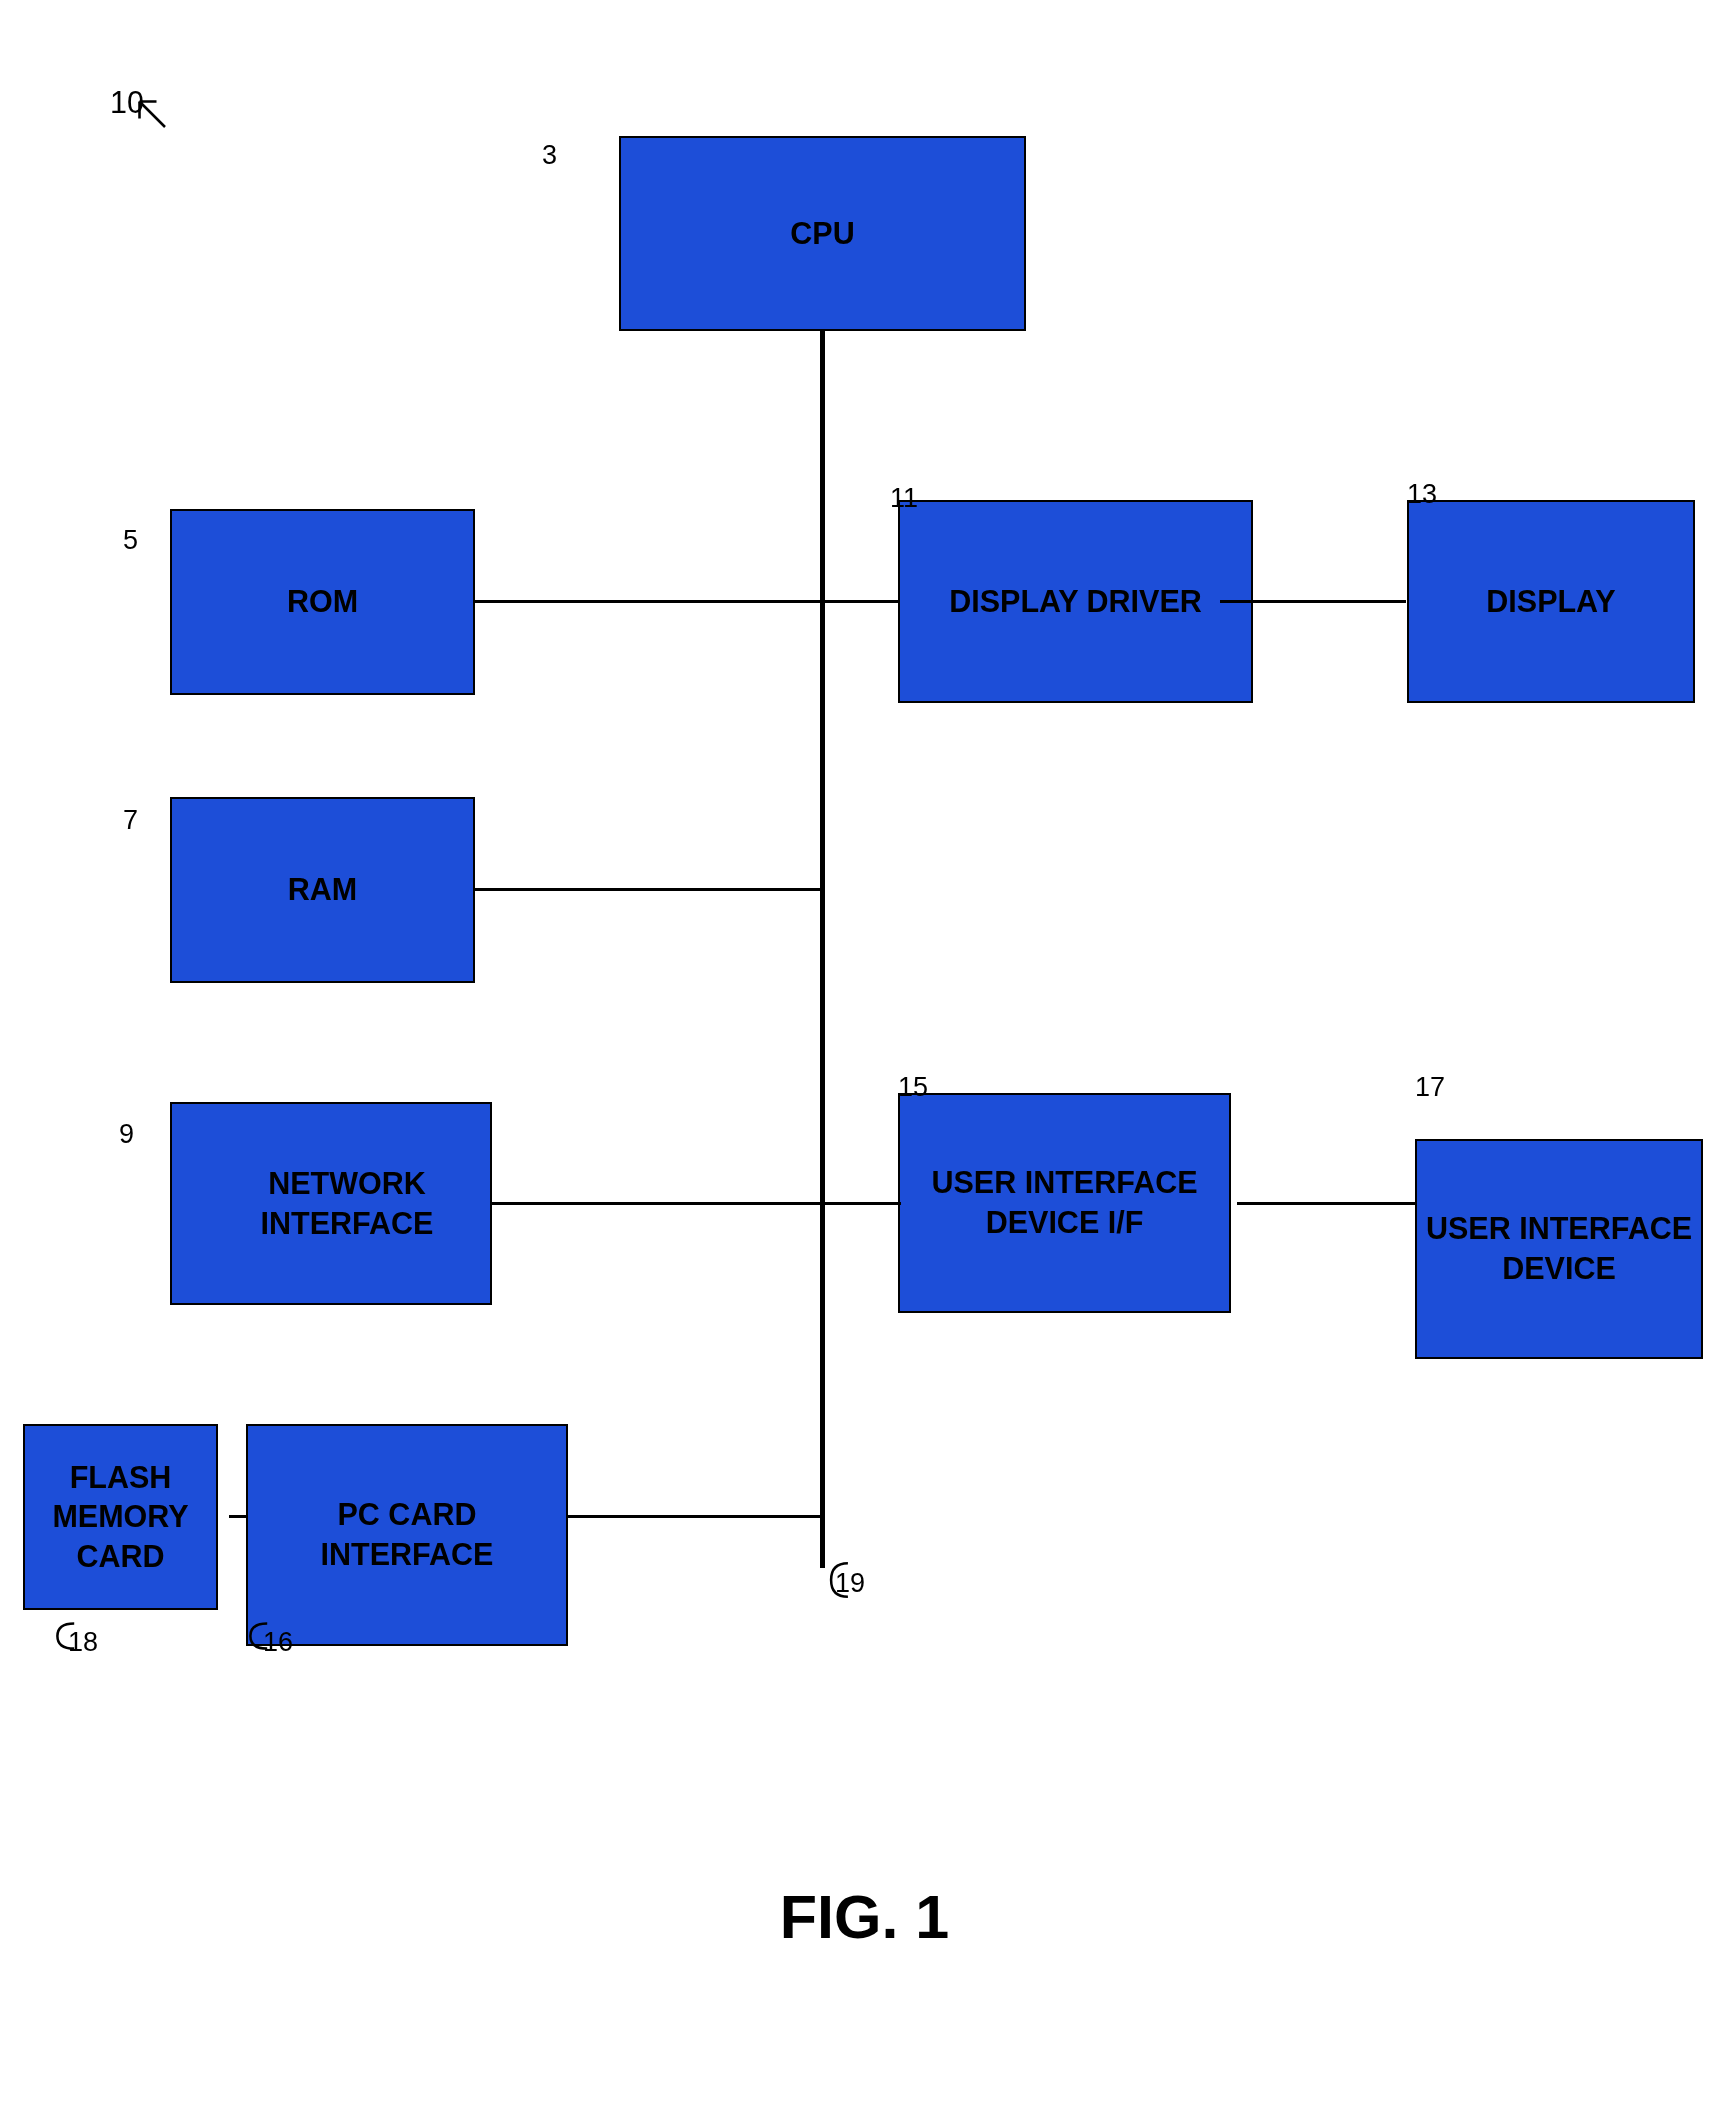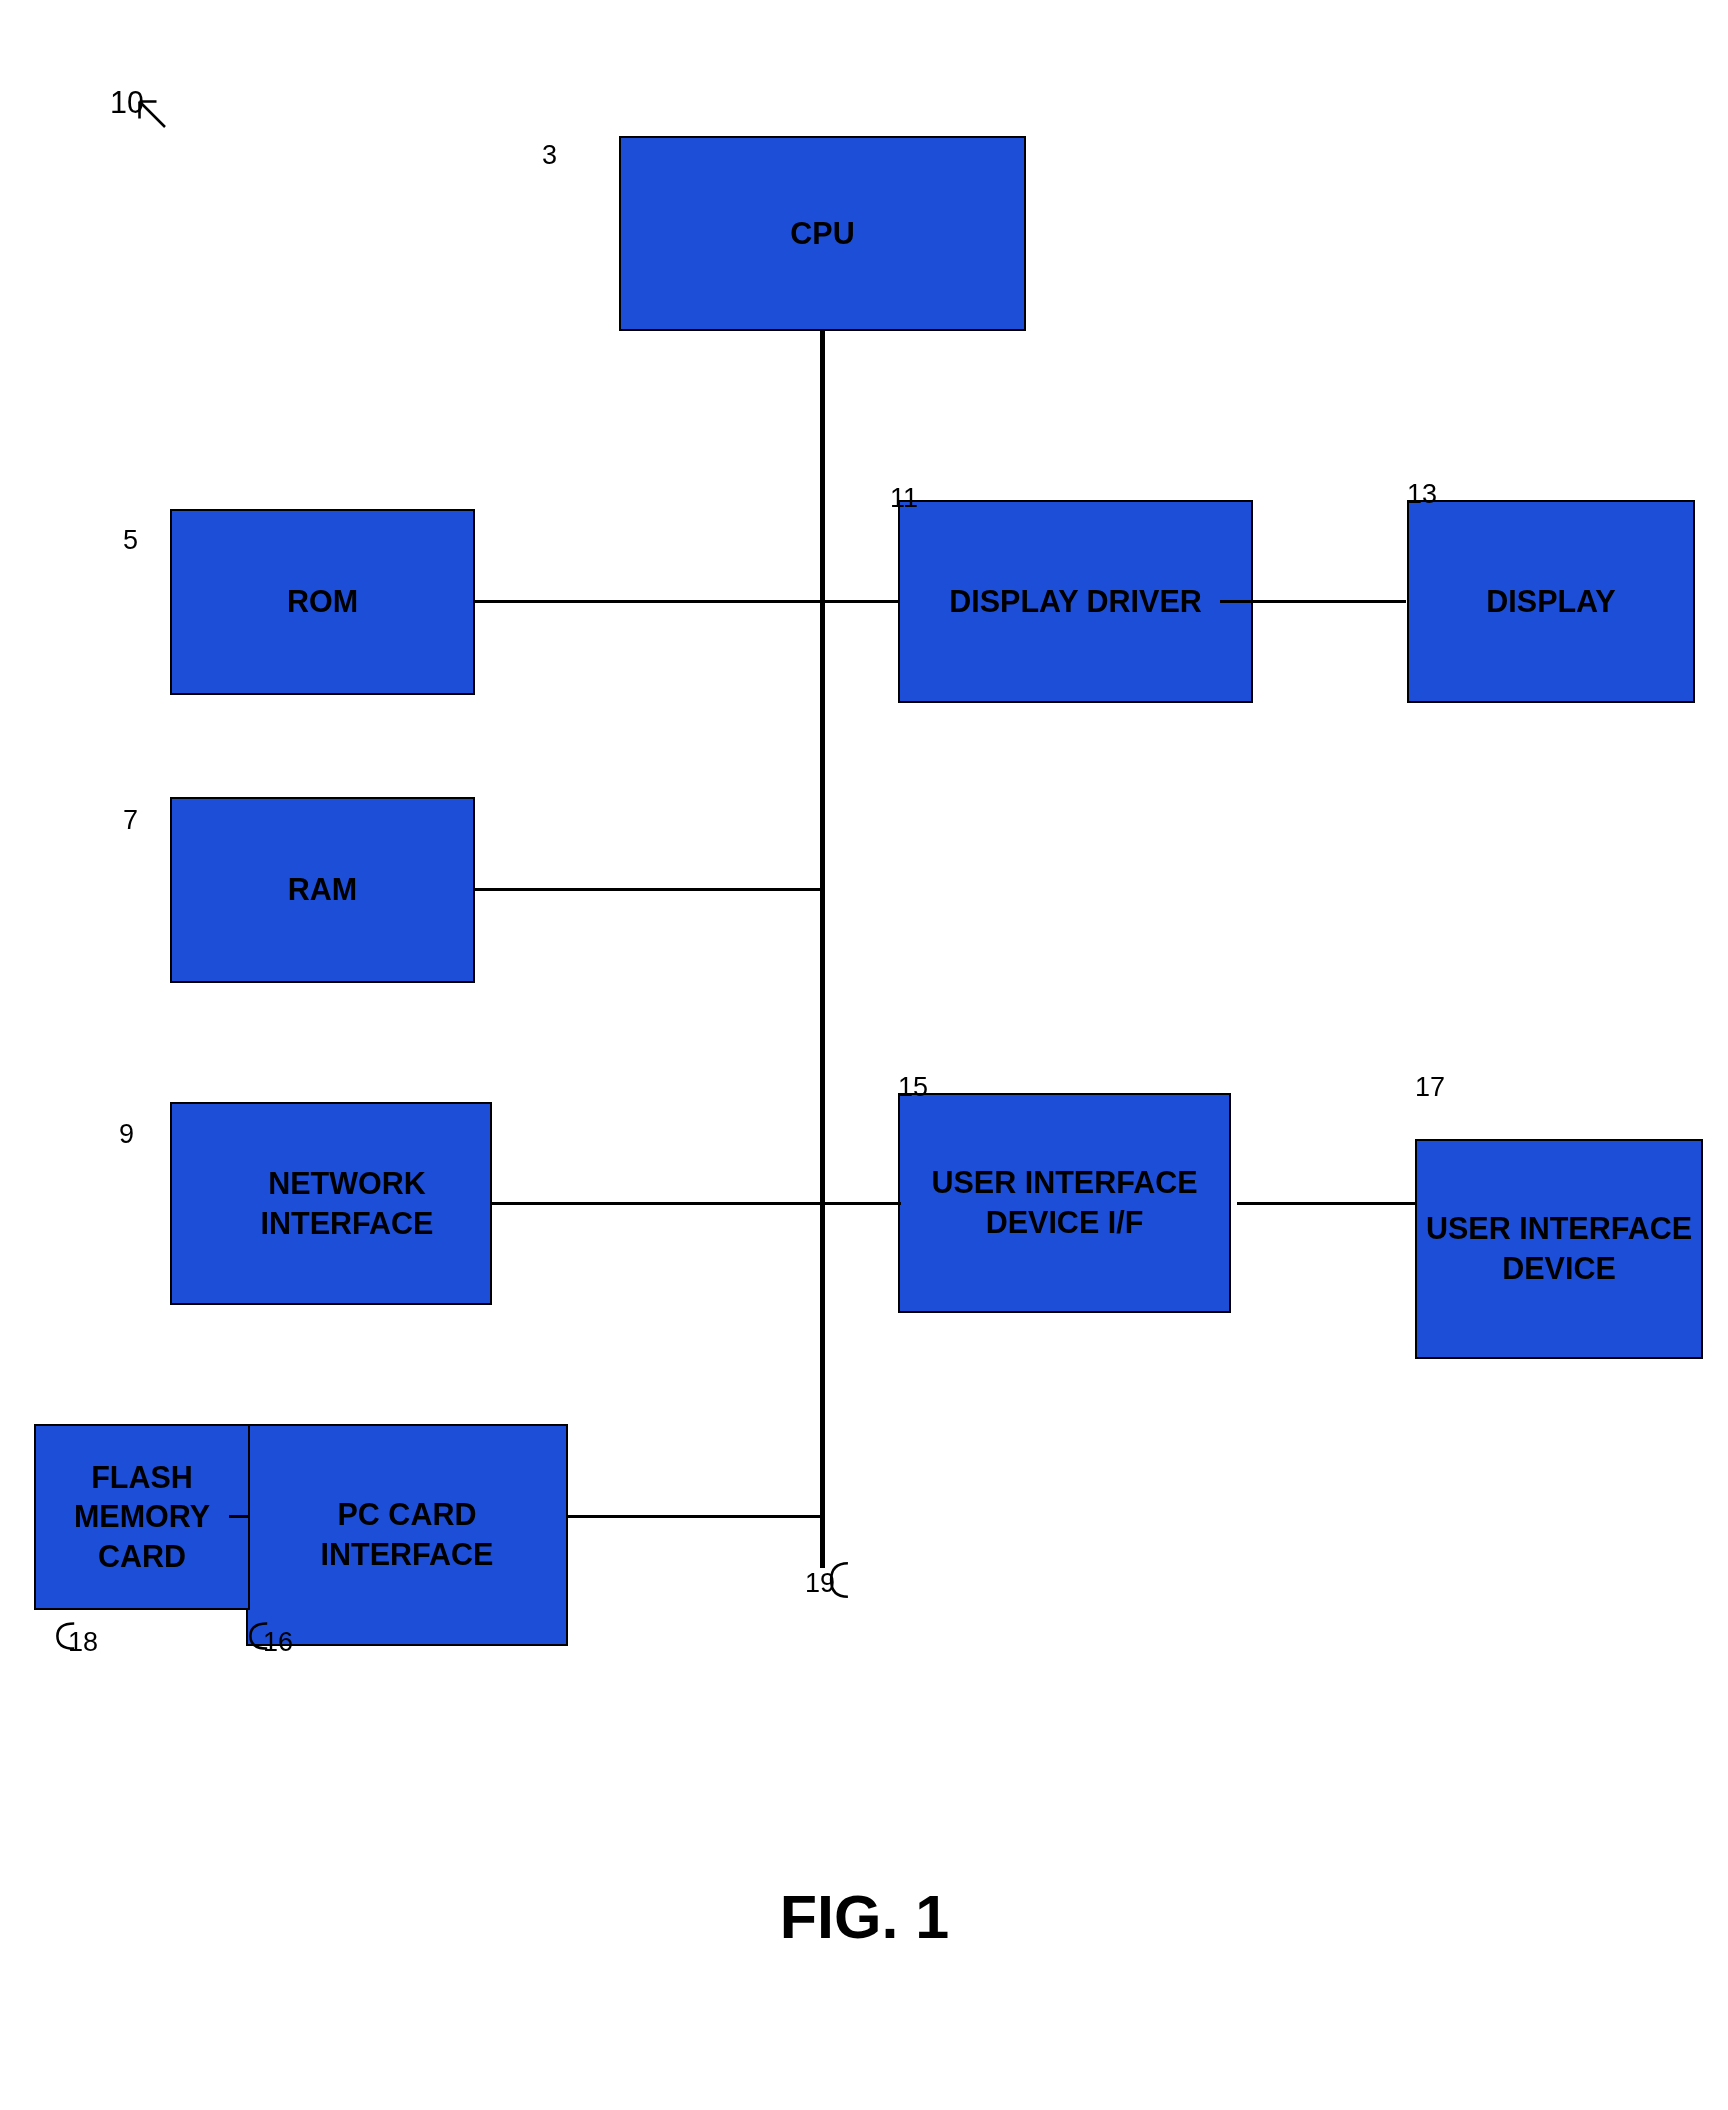--- a/index.html
+++ b/index.html
@@ -148,35 +148,35 @@
   </div>
 
   <span class="label" style="left:263px; top:1627px;">16</span>
 
   <svg style="position:absolute; left:242px; top:1619px;" width="42" height="34" viewBox="0 0 50 40">
     <path d="M 30 5 Q 10 5 10 20 Q 10 35 30 35" stroke="#000" stroke-width="3" fill="none"></path>
   </svg>
 
   <div class="h-line" style="left:568px; top:1515px; width:254px;"></div>
 
-  <div class="box" style="left:34px; top:1424px; width:216px; height:186px;">
+  <div class="box" style="left:23px; top:1424px; width:195px; height:186px;">
     <span>FLASH
 MEMORY
 CARD</span>
   </div>
 
   <span class="label" style="left:68px; top:1627px;">18</span>
 
   <svg style="position:absolute; left:49px; top:1619px;" width="42" height="34" viewBox="0 0 50 40">
     <path d="M 30 5 Q 10 5 10 20 Q 10 35 30 35" stroke="#000" stroke-width="3" fill="none"></path>
   </svg>
 
   <div class="h-line" style="left:229px; top:1515px; width:18.6px;"></div>
 
-  <span class="label" style="left:805px; top:1568px;">19</span>
+  <span class="label" style="left:835px; top:1568px;">19</span>
 
   <svg style="position:absolute; left:814px; top:1559px;" width="51" height="42" viewBox="0 0 60 50">
     <path d="M 40 5 Q 20 5 20 25 Q 20 45 40 45" stroke="#000" stroke-width="3" fill="none"></path>
   </svg>
 
   <div class="fig-label" style="left:0; right:0; top:1882px;">FIG. 1</div>
 
 </div>
 
 

